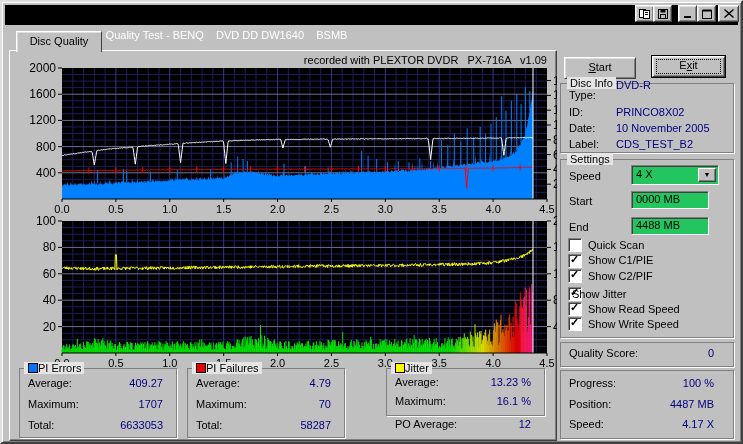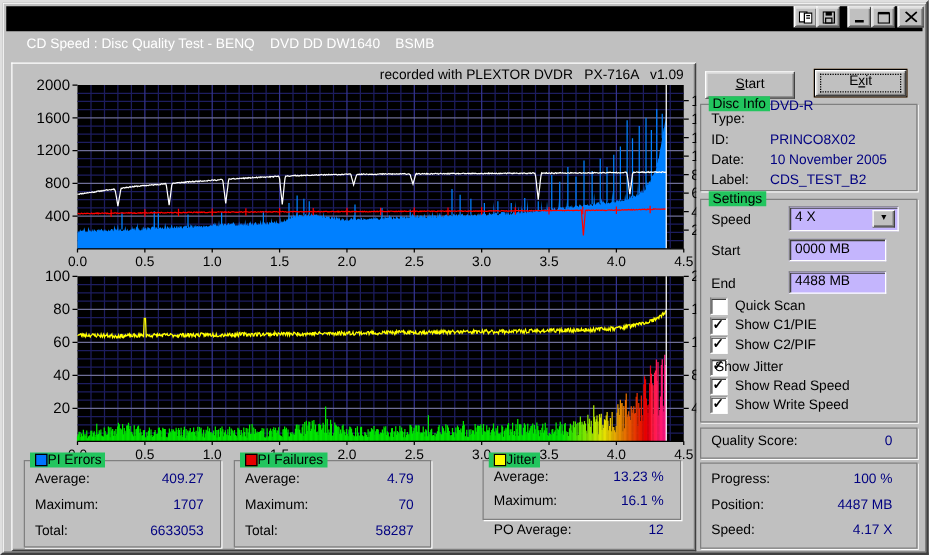--- a/index.html
+++ b/index.html
@@ -17,32 +17,32 @@
         display:flex;align-items:center;justify-content:center;}
   
   .tab{left:14px;top:29px;width:84px;height:20px;background:#c0c0c0;z-index:3;
        border:1px solid;border-color:#fff #404040 #c0c0c0 #fff;border-bottom:none;
        box-shadow:inset 1px 1px 0 #dfdfdf;text-align:center;line-height:19px;}
   .pane{left:7px;top:48px;width:546px;height:389px;
         border:1px solid;border-color:#fff #404040 #404040 #fff;
         box-shadow:inset -1px -1px 0 #808080;}
   
   .gbox{border:1px solid #808080;box-shadow:1px 1px 0 #fff, inset 1px 1px 0 #fff0;}
-  .gtitle{position:absolute;top:-7px;left:6px;background:#22c55e;padding:0 3px;line-height:12px;}
+  .gtitle{position:absolute;top:-7px;left:6px;background:#e5e5e5;padding:0 3px;line-height:12px;}
   .lbl{position:absolute;color:#000;white-space:pre;}
   .val{position:absolute;color:#000080;white-space:pre;}
   .vr{text-align:right;}
   
   .btn{background:#c0c0c0;border:1px solid;border-color:#fff #404040 #404040 #fff;
        box-shadow:inset 1px 1px 0 #dfdfdf, inset -1px -1px 0 #808080;
        text-align:center;cursor:default;}
   .btn-def-wrap{border:1px solid #000;background:#fdba74;}
   .focus-dots{position:absolute;left:4px;right:4px;top:3px;bottom:3px;border:1px dotted #000;}
   
-  .field{background:#c4b5fd;border:1px solid;border-color:#808080 #fff #fff #808080;
+  .field{background:#22c55e;border:1px solid;border-color:#808080 #fff #fff #808080;
          box-shadow:inset 1px 1px 0 #404040;color:#000;padding-left:4px;}
   .combo-btn{position:absolute;right:2px;top:2px;bottom:2px;width:16px;background:#c0c0c0;
          border:1px solid;border-color:#fff #404040 #404040 #fff;
          box-shadow:inset -1px -1px 0 #808080;display:flex;align-items:center;justify-content:center;}
   .combo-btn::after{content:"\25BC";font-size:7px;color:#000;}
   .cb{position:absolute;width:12px;height:12px;background:#fff;border:1px solid;
       border-color:#808080 #fff #fff #808080;box-shadow:inset 1px 1px 0 #404040;}
   .cb.on::after{content:"\2713";position:absolute;left:1px;top:-2px;font-weight:bold;font-size:11px;color:#000;}
   .chip{position:absolute;width:8px;height:8px;border:1px solid #000;}
   svg text{font-family:"Liberation Sans",sans-serif;}
@@ -82,20 +82,23 @@
       <rect x="0.5" y="0.5" width="9" height="2" fill="#000"></rect>
     </svg>
   </div>
   <div class="tbtn" style="left:716px;width:19px;">
     <svg width="10" height="9" viewBox="0 0 10 9">
       <path d="M1 0 L5 3.5 L9 0 L10 1 L6 4.5 L10 8 L9 9 L5 5.5 L1 9 L0 8 L4 4.5 L0 1 Z" fill="#000"></path>
     </svg>
   </div>
 
   <div class="abs pane"></div>
+  <div class="abs tab">
+    <span>Disc Quality</span>
+  </div>
 
   <div class="abs lbl" style="left:200px;top:52px;width:345px;text-align:right;">recorded with PLEXTOR DVDR   PX-716A   v1.09</div>
 
   <svg id="chart1" class="abs" style="left:10px;top:50px;" width="545" height="163">
       <rect x="50" y="16" width="485" height="131" fill="#000"></rect>
       <line x1="60.8" y1="16" x2="60.8" y2="147" stroke="#1d1d5e"></line>
       <line x1="71.6" y1="16" x2="71.6" y2="147" stroke="#1d1d5e"></line>
       <line x1="82.3" y1="16" x2="82.3" y2="147" stroke="#1d1d5e"></line>
       <line x1="93.1" y1="16" x2="93.1" y2="147" stroke="#1d1d5e"></line>
       <line x1="114.7" y1="16" x2="114.7" y2="147" stroke="#1d1d5e"></line>

